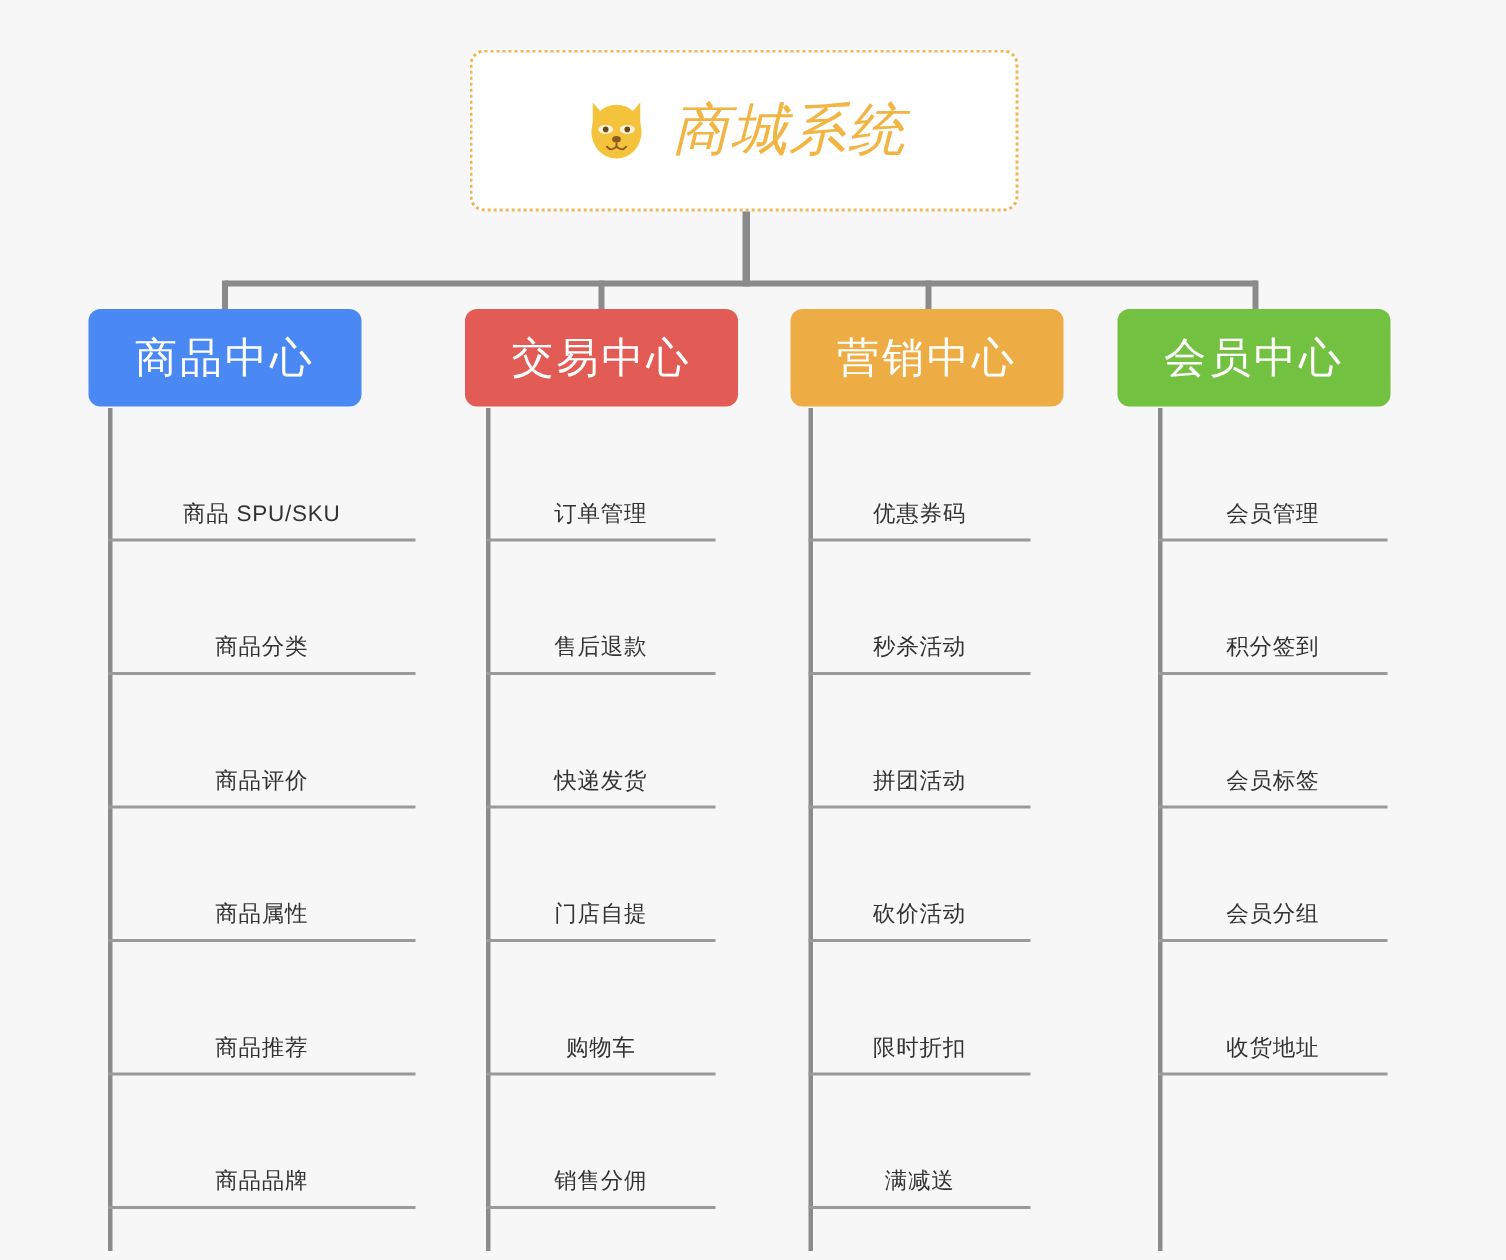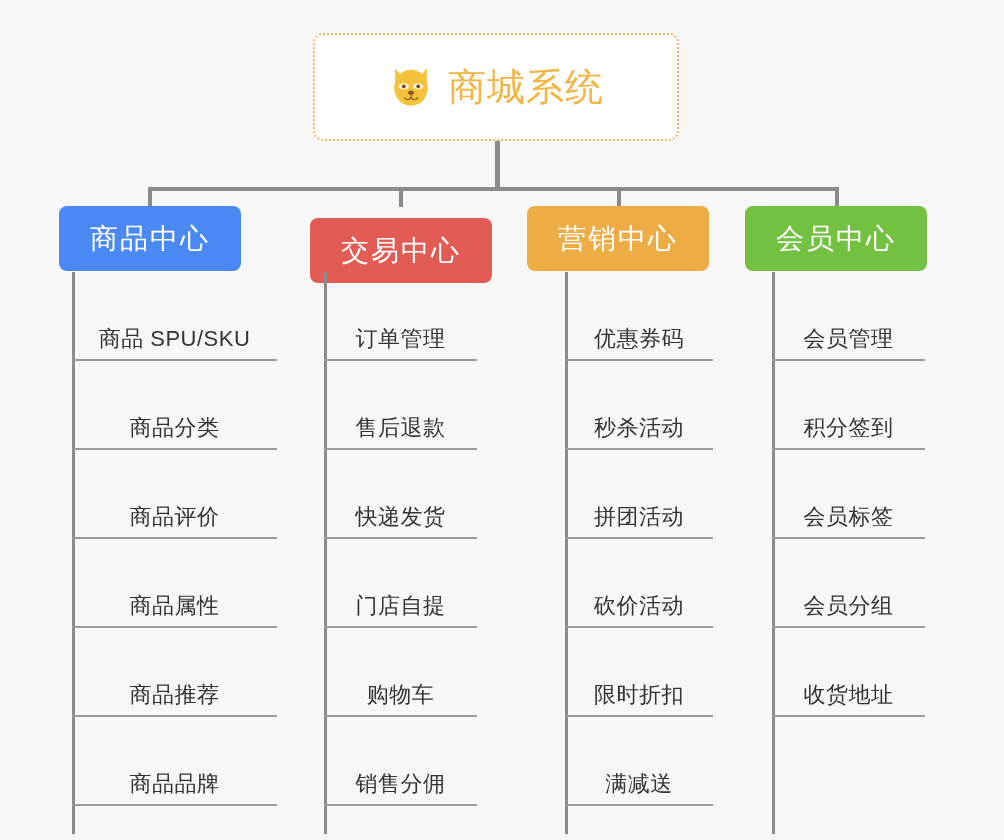--- a/index.html
+++ b/index.html
@@ -25,20 +25,21 @@
     top: 33px;
     width: 366px;
     height: 108px;
     background: #ffffff;
     border: 2px dotted #f0b45a;
     border-radius: 10px;
     display: flex;
     align-items: center;
     justify-content: center;
     gap: 14px;
+    font-style: italic;
   }
   .root-title {
     font-size: 38px;
     color: #f2b544;
     letter-spacing: 1px;
     line-height: 1;
     white-space: nowrap;
   }
   .dog-icon { width: 46px; height: 46px; display: block; flex: 0 0 auto; }
 
@@ -74,21 +75,21 @@
   .leaf {
     position: relative;
     height: 89px;
     display: flex;
     align-items: flex-end;
     justify-content: center;
     border-bottom: 2px solid #9a9a9a;
     padding-bottom: 5px;
   }
   .leaf-label {
-    font-size: 22px;
+    font-size: 15px;
     color: #333333;
     letter-spacing: 0.5px;
     white-space: nowrap;
     line-height: 1.1;
     padding-bottom: 3px;
   }
 </style>
 </head>
 <body>
 
@@ -140,21 +141,21 @@
         <span class="leaf-label">商品属性</span>
       </div>
     <div class="leaf">
         <span class="leaf-label">商品推荐</span>
       </div>
     <div class="leaf">
         <span class="leaf-label">商品品牌</span>
       </div>
   </div>
 
-  <div class="dept" style="left:310px; top:218px; width:182px; background:#e35b55;">
+  <div class="dept" style="left:310px; top:206px; width:182px; background:#e35b55;">
     <span class="dept-label">交易中心</span>
   </div>
   <div class="col" style="left:324px; width:153px;">
     <div class="col-rail" style="height:562px;"></div>
     <div class="leaf">
         <span class="leaf-label">订单管理</span>
       </div>
     <div class="leaf">
         <span class="leaf-label">售后退款</span>
       </div>
@@ -168,21 +169,21 @@
         <span class="leaf-label">购物车</span>
       </div>
     <div class="leaf">
         <span class="leaf-label">销售分佣</span>
       </div>
   </div>
 
   <div class="dept" style="left:527px; top:206px; width:182px; background:#eead44;">
     <span class="dept-label">营销中心</span>
   </div>
-  <div class="col" style="left:565px; width:148px;">
+  <div class="col" style="left:539px; width:148px;">
     <div class="col-rail" style="height:562px;"></div>
     <div class="leaf">
         <span class="leaf-label">优惠券码</span>
       </div>
     <div class="leaf">
         <span class="leaf-label">秒杀活动</span>
       </div>
     <div class="leaf">
         <span class="leaf-label">拼团活动</span>
       </div>

